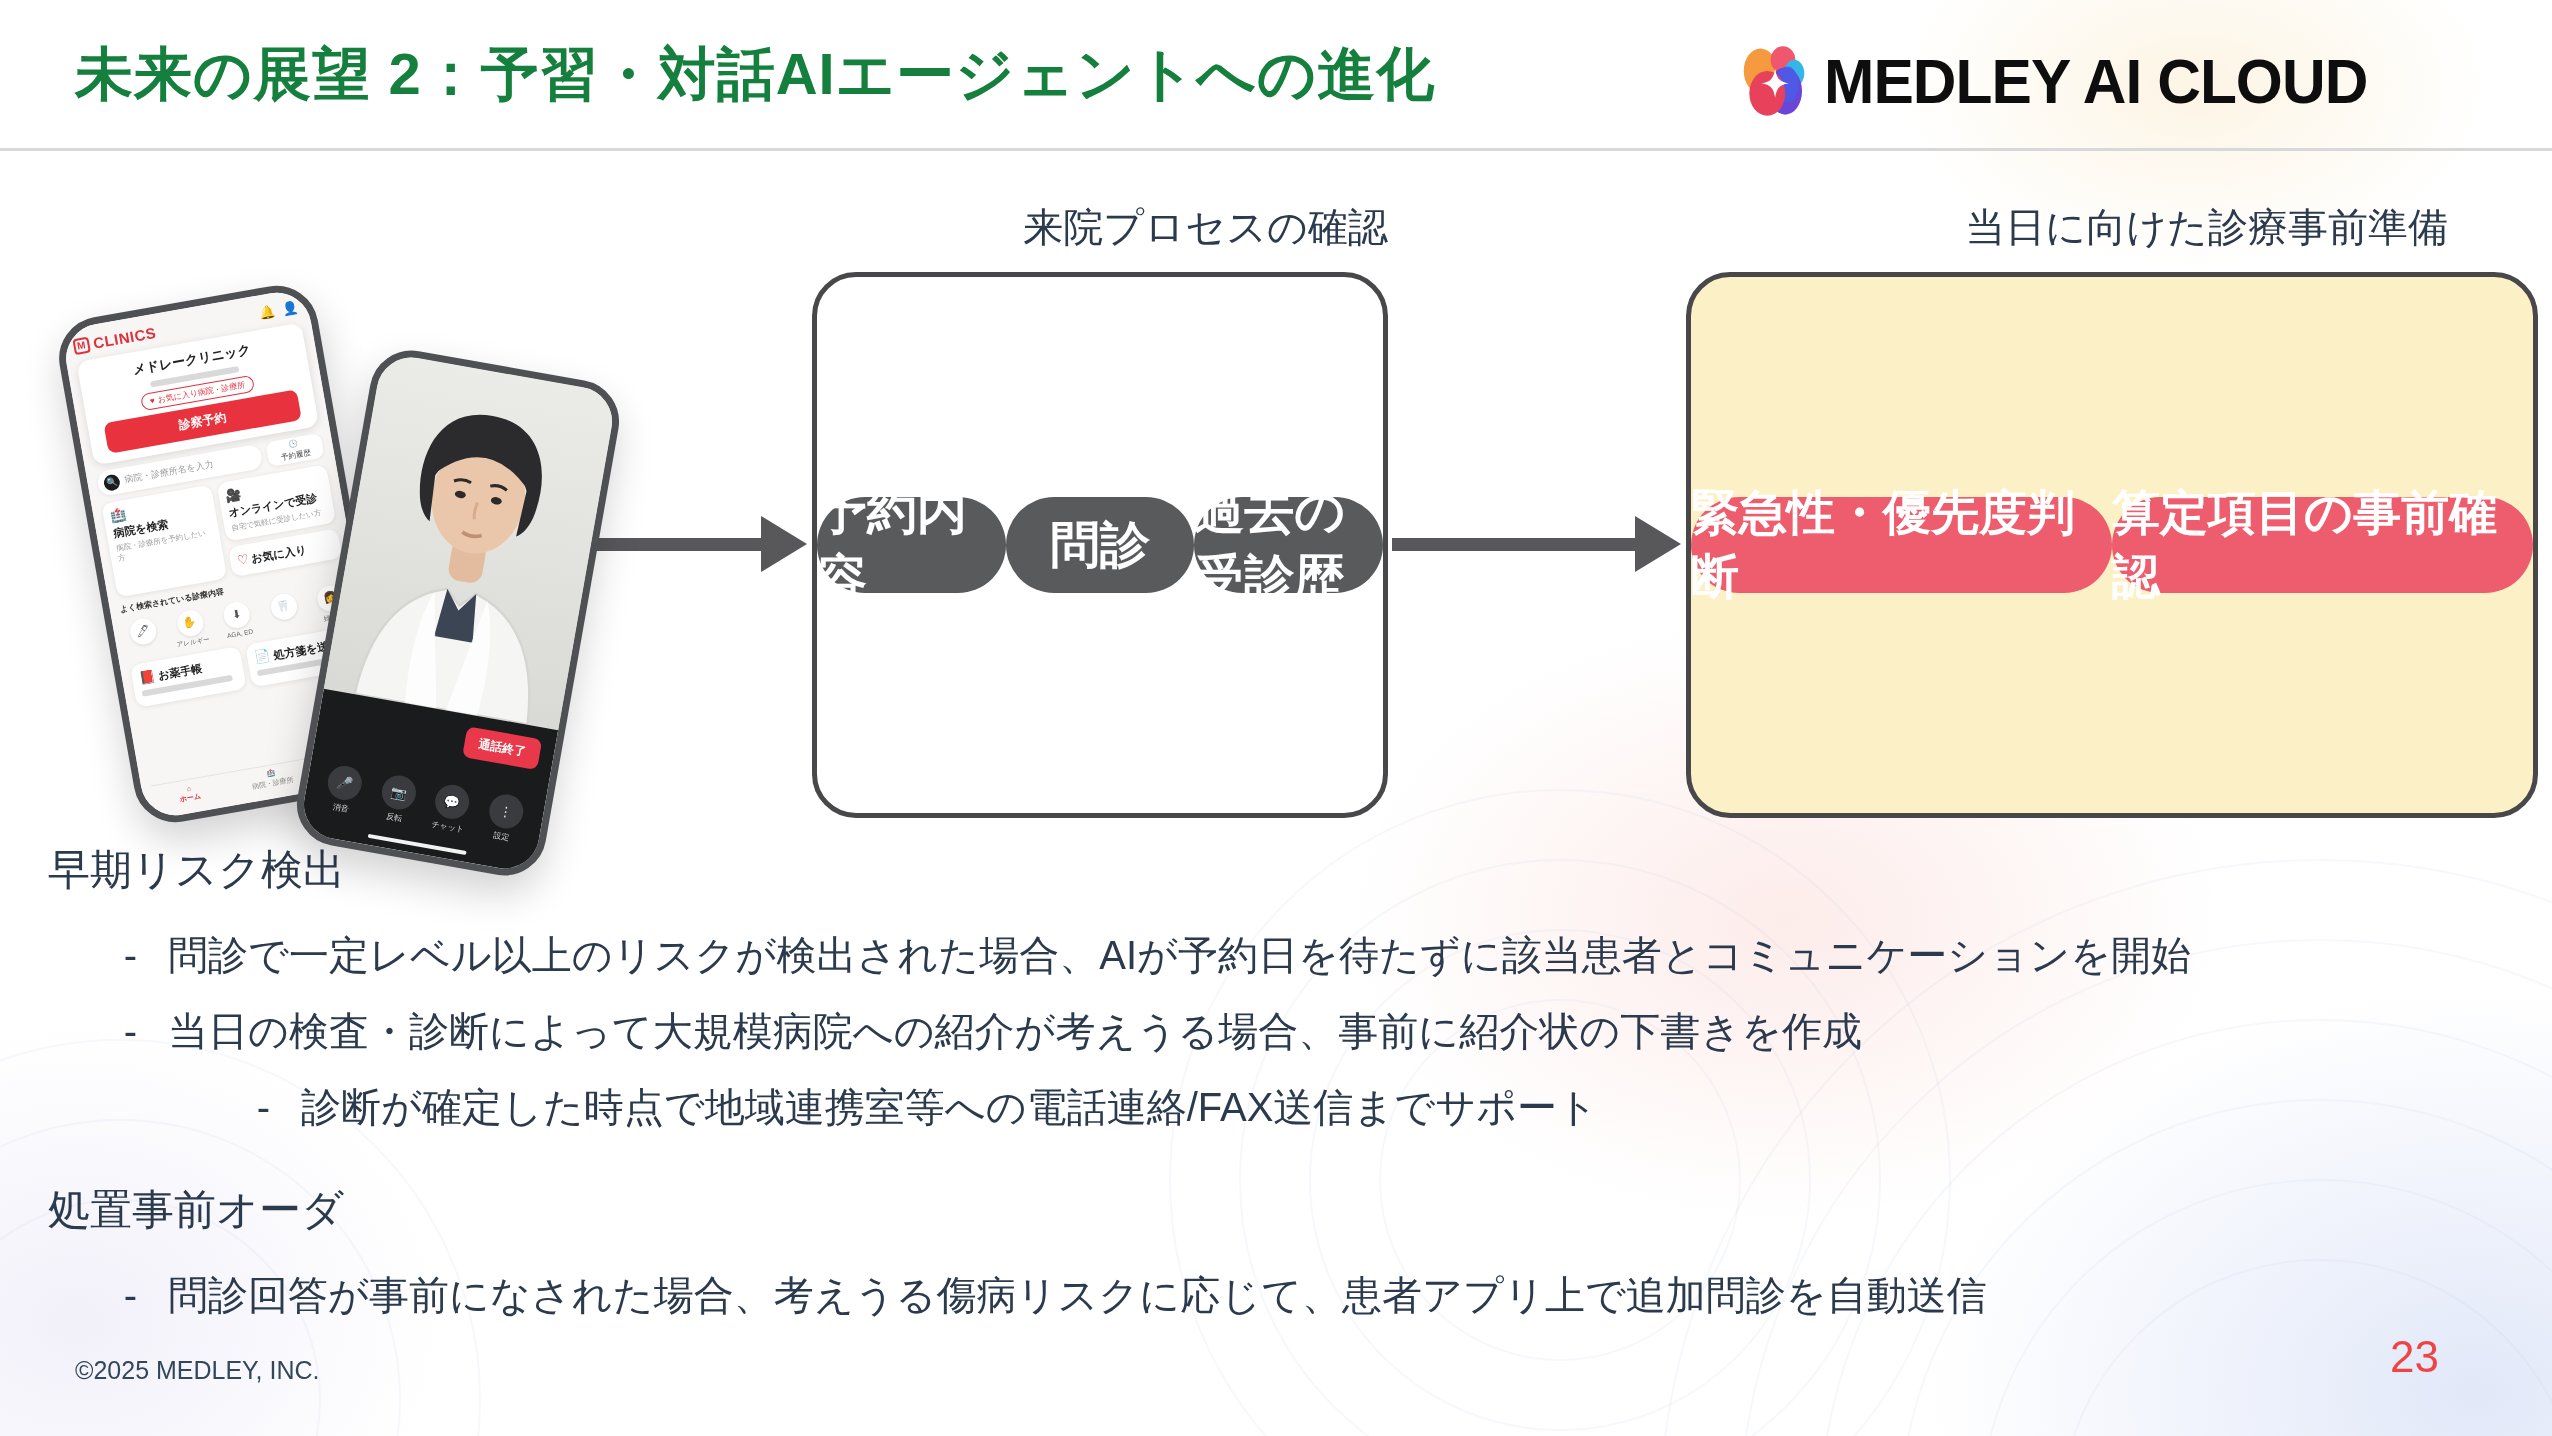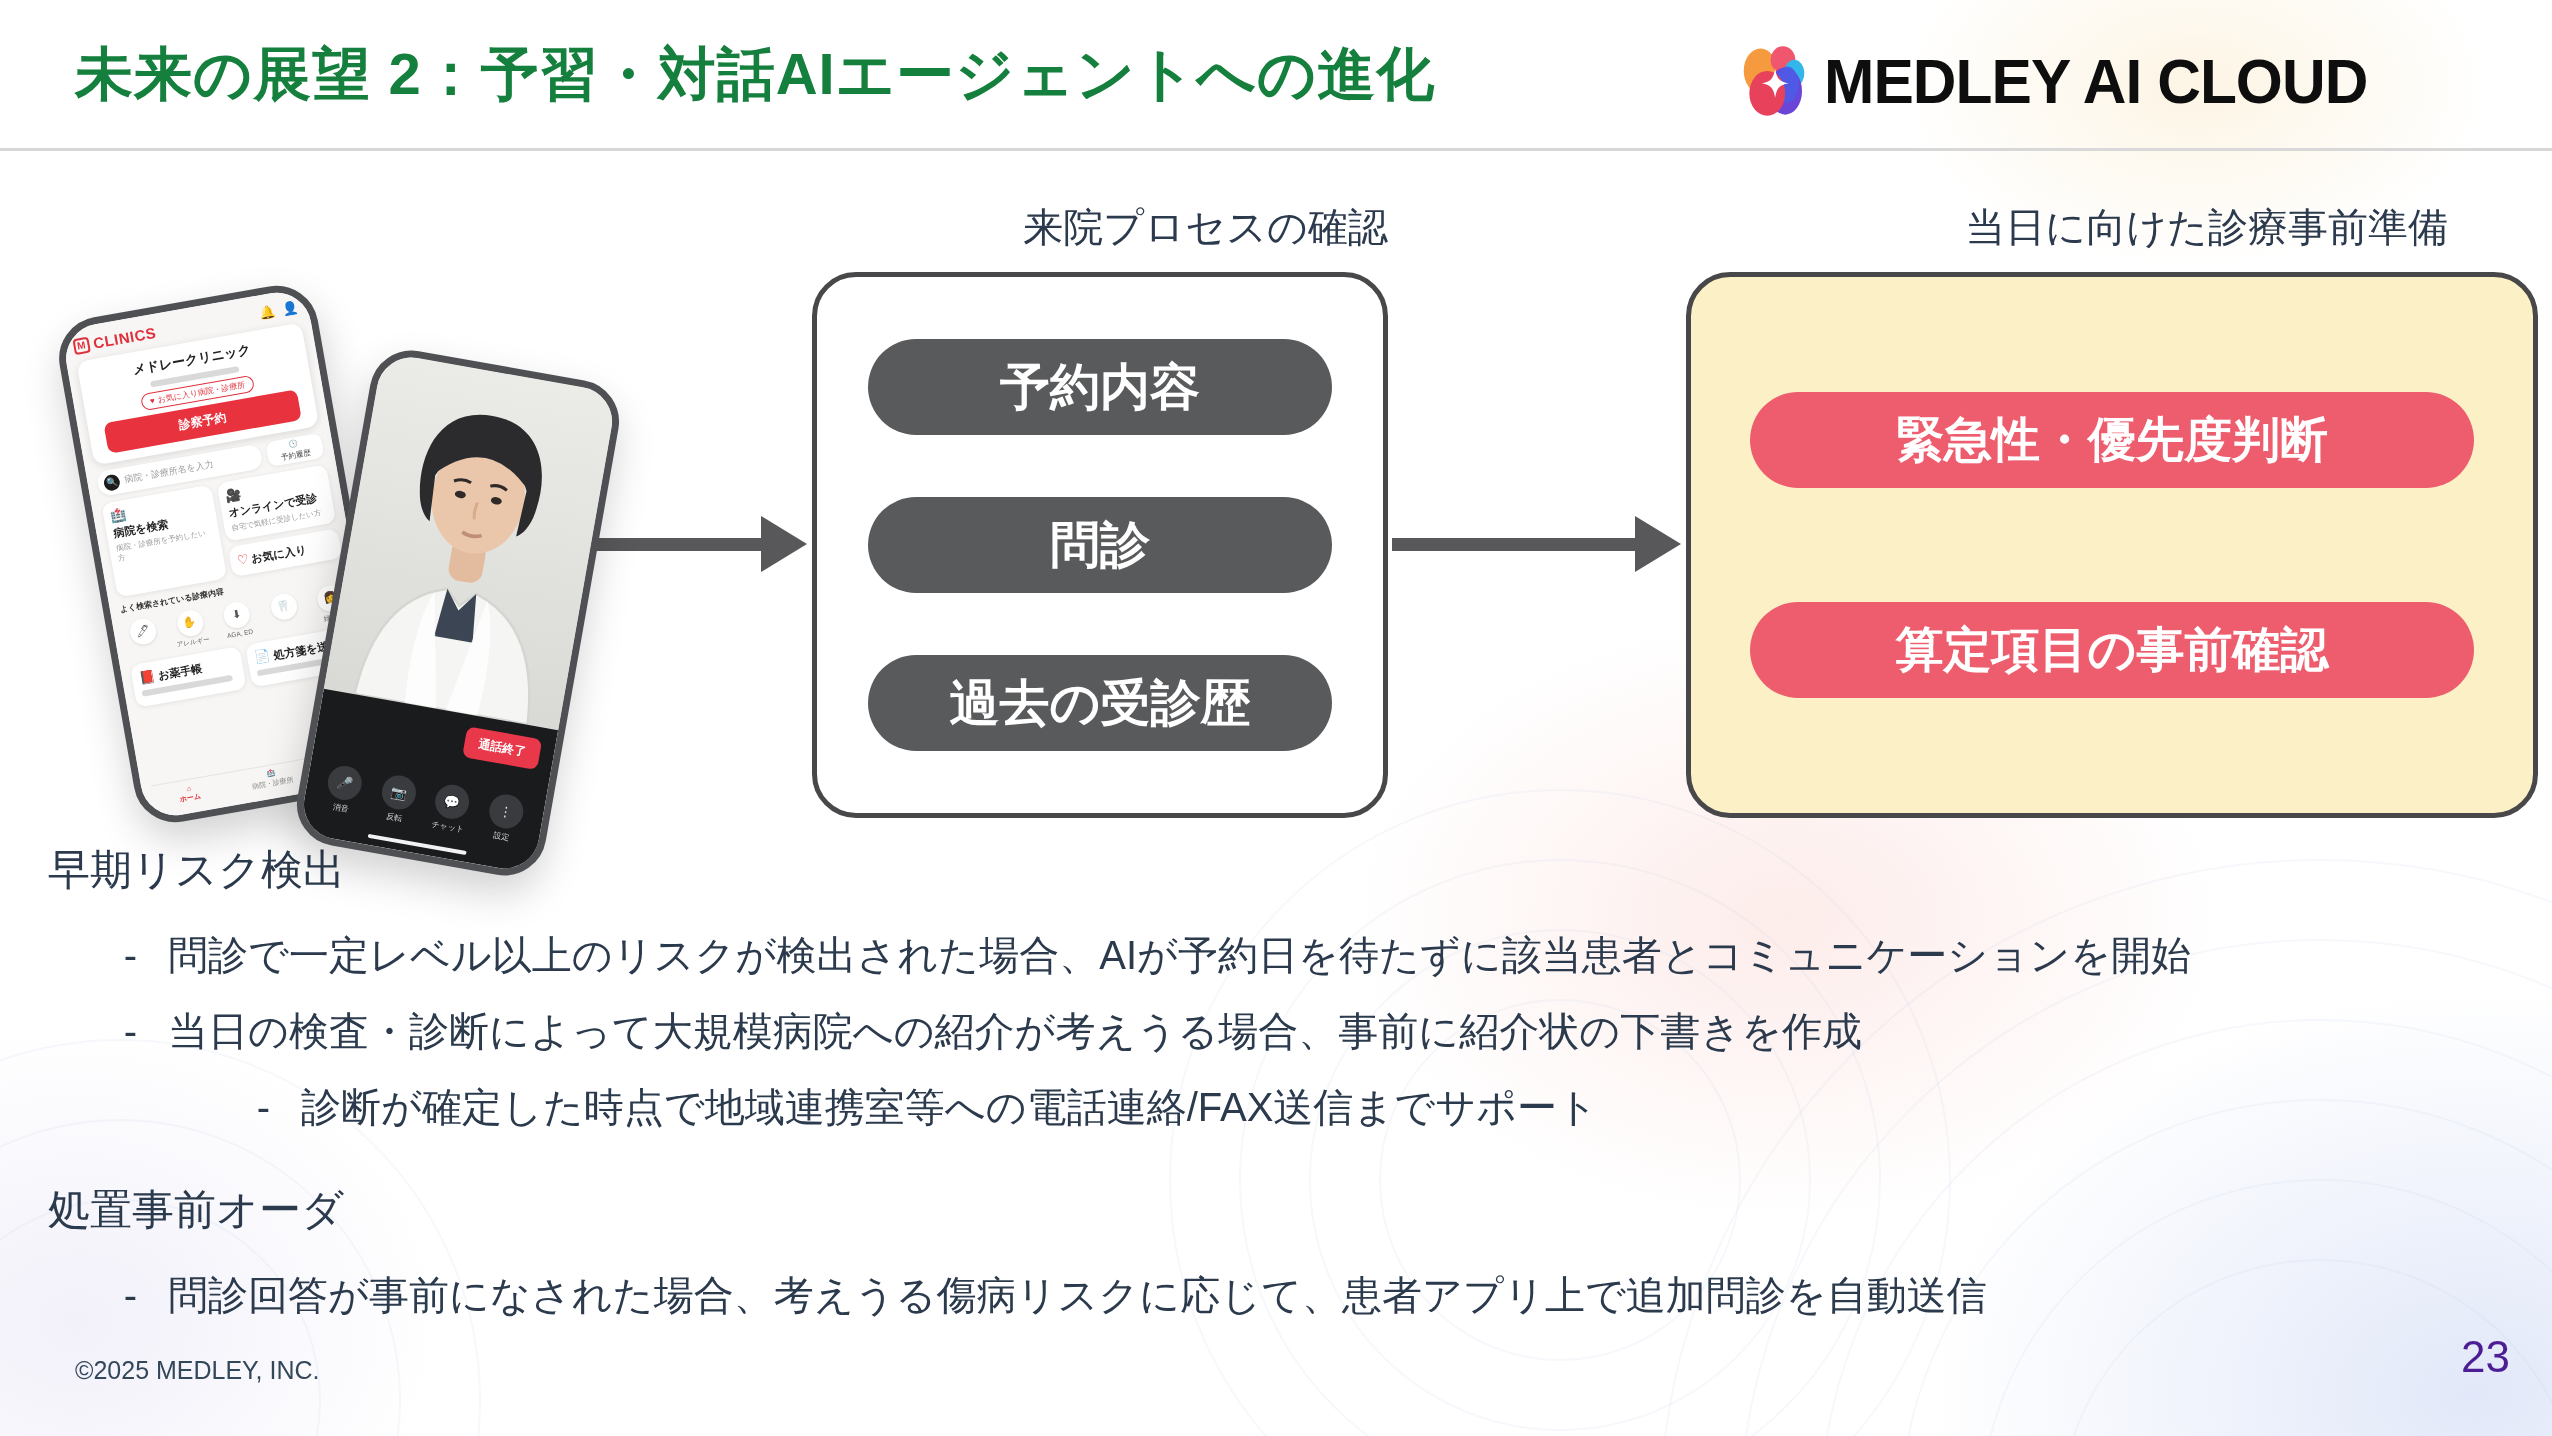--- a/index.html
+++ b/index.html
@@ -23,21 +23,21 @@
   .logo-text{font-size:63px;font-weight:800;color:#0e0e0e;letter-spacing:-1px;transform:scaleX(.96);transform-origin:left;}
   .header-divider{position:absolute;left:0;top:148px;width:2552px;height:3px;background:#d8d8d8;z-index:2;}
 
   
   .flow-label{position:absolute;top:200px;font-size:40px;color:#2c3a4e;text-align:right;z-index:3;}
   .flow-label.mid{left:812px;width:576px;}
   .flow-label.right{left:1686px;width:762px;}
 
   
   .flowbox{position:absolute;top:272px;height:546px;border:5px solid #48484a;border-radius:44px;
-           display:flex;flex-direction:column;justify-content:space-evenly;align-items:center;z-index:3;box-sizing:border-box;}
+           display:flex;flex-direction:row;justify-content:space-evenly;align-items:center;z-index:3;box-sizing:border-box;}
   .flowbox.mid{left:812px;width:576px;background:#ffffff;}
   .flowbox.right{left:1686px;width:852px;background:#fcf1c6;}
   .pill{height:96px;border-radius:60px;display:flex;align-items:center;justify-content:center;
         color:#ffffff;font-weight:700;box-sizing:border-box;}
   .pill.gray{background:#595a5c;width:82%;font-size:50px;}
   .pill.red{background:#ee5d6d;width:86%;font-size:48px;}
 
   
   .arrow{position:absolute;z-index:2;}
   .arrow .shaft{position:absolute;top:22px;left:0;height:13px;background:#58585a;}
@@ -109,21 +109,21 @@
   #section-1{top:842px;}
   #section-2{top:1182px;}
   .section-heading{font-size:42px;margin-bottom:30px;}
   .bullet{display:flex;font-size:40px;line-height:1.35;margin-bottom:22px;}
   .bullet .dash{width:75px;text-align:center;flex:0 0 auto;}
   .bullet.l1{padding-left:45px;}
   .bullet.l2{padding-left:178px;}
 
   
   .copyright{position:absolute;left:75px;top:1356px;font-size:25px;color:#33475a;z-index:3;}
-  .page-number{position:absolute;left:2390px;top:1332px;width:120px;text-align:right;font-size:44px;color:#4c1d95;z-index:3;}
+  .page-number{position:absolute;left:2390px;top:1332px;width:120px;text-align:left;font-size:44px;color:#ef4444;z-index:3;}
 </style>
 </head>
 <body>
 
 <div id="slide">
 
   <div class="bg-tints"></div>
   <svg class="bg-arcs" width="2552" height="1436" viewBox="0 0 2552 1436">
     <g fill="none" stroke="#aebbdd" stroke-opacity="0.18" stroke-width="2">
       <circle cx="2320" cy="1520" r="260"></circle>

